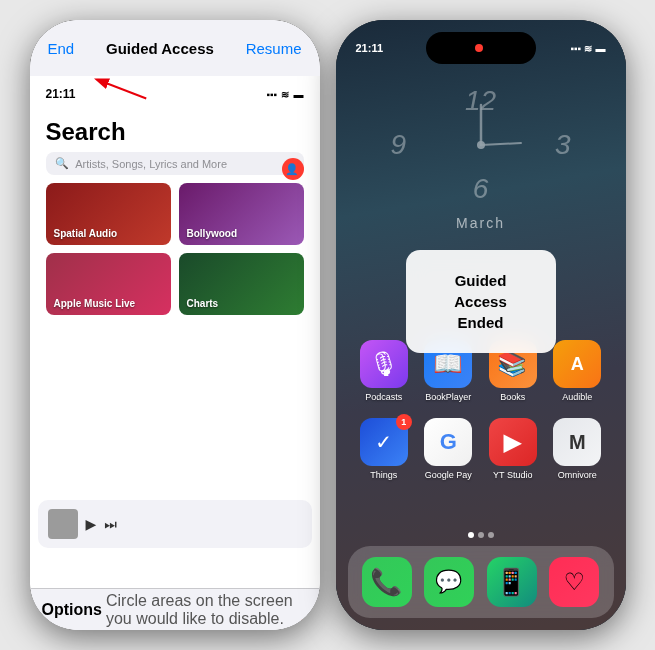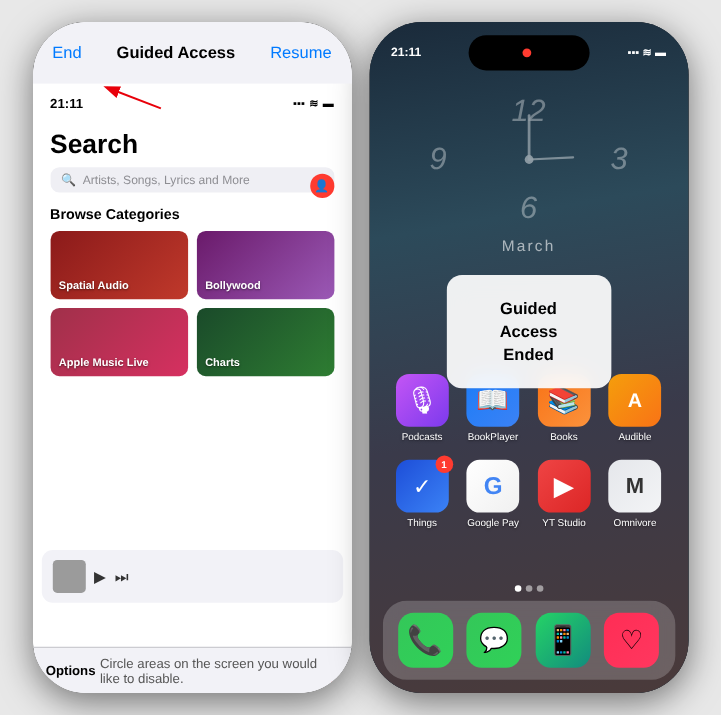--- a/index.html
+++ b/index.html
@@ -233,21 +233,21 @@
 
     
     .options-bar {
       position: absolute;
       bottom: 0; left: 0; right: 0;
       height: 40px;
       background: #f2f2f7;
       display: flex;
       align-items: center;
       padding: 0 12px;
-      font-size: 12px;
+      font-size: 16px;
       gap: 4px;
     }
     .options-label { font-weight: 600; color: #000; }
     .options-text { color: #555; }
 
     
     .phone-right .screen {
       background: #2c3e50;
     }
 
@@ -482,21 +482,20 @@
       <div class="music-search-header">
         <h1>Search</h1>
         <div class="music-search-input">
           <span>🔍</span>
           <span>Artists, Songs, Lyrics and More</span>
         </div>
       </div>
 
       <div class="search-profile-icon">👤</div>
 
-      <div class="browse-categories">Browse Categories</div>
 
       <div class="category-grid">
         <div class="category-tile tile-spatial">
           <span class="tile-label">Spatial Audio</span>
         </div>
         <div class="category-tile tile-bollywood">
           <span class="tile-label">Bollywood</span>
         </div>
         <div class="category-tile tile-apple-music">
           <span class="tile-label">Apple Music Live</span>

